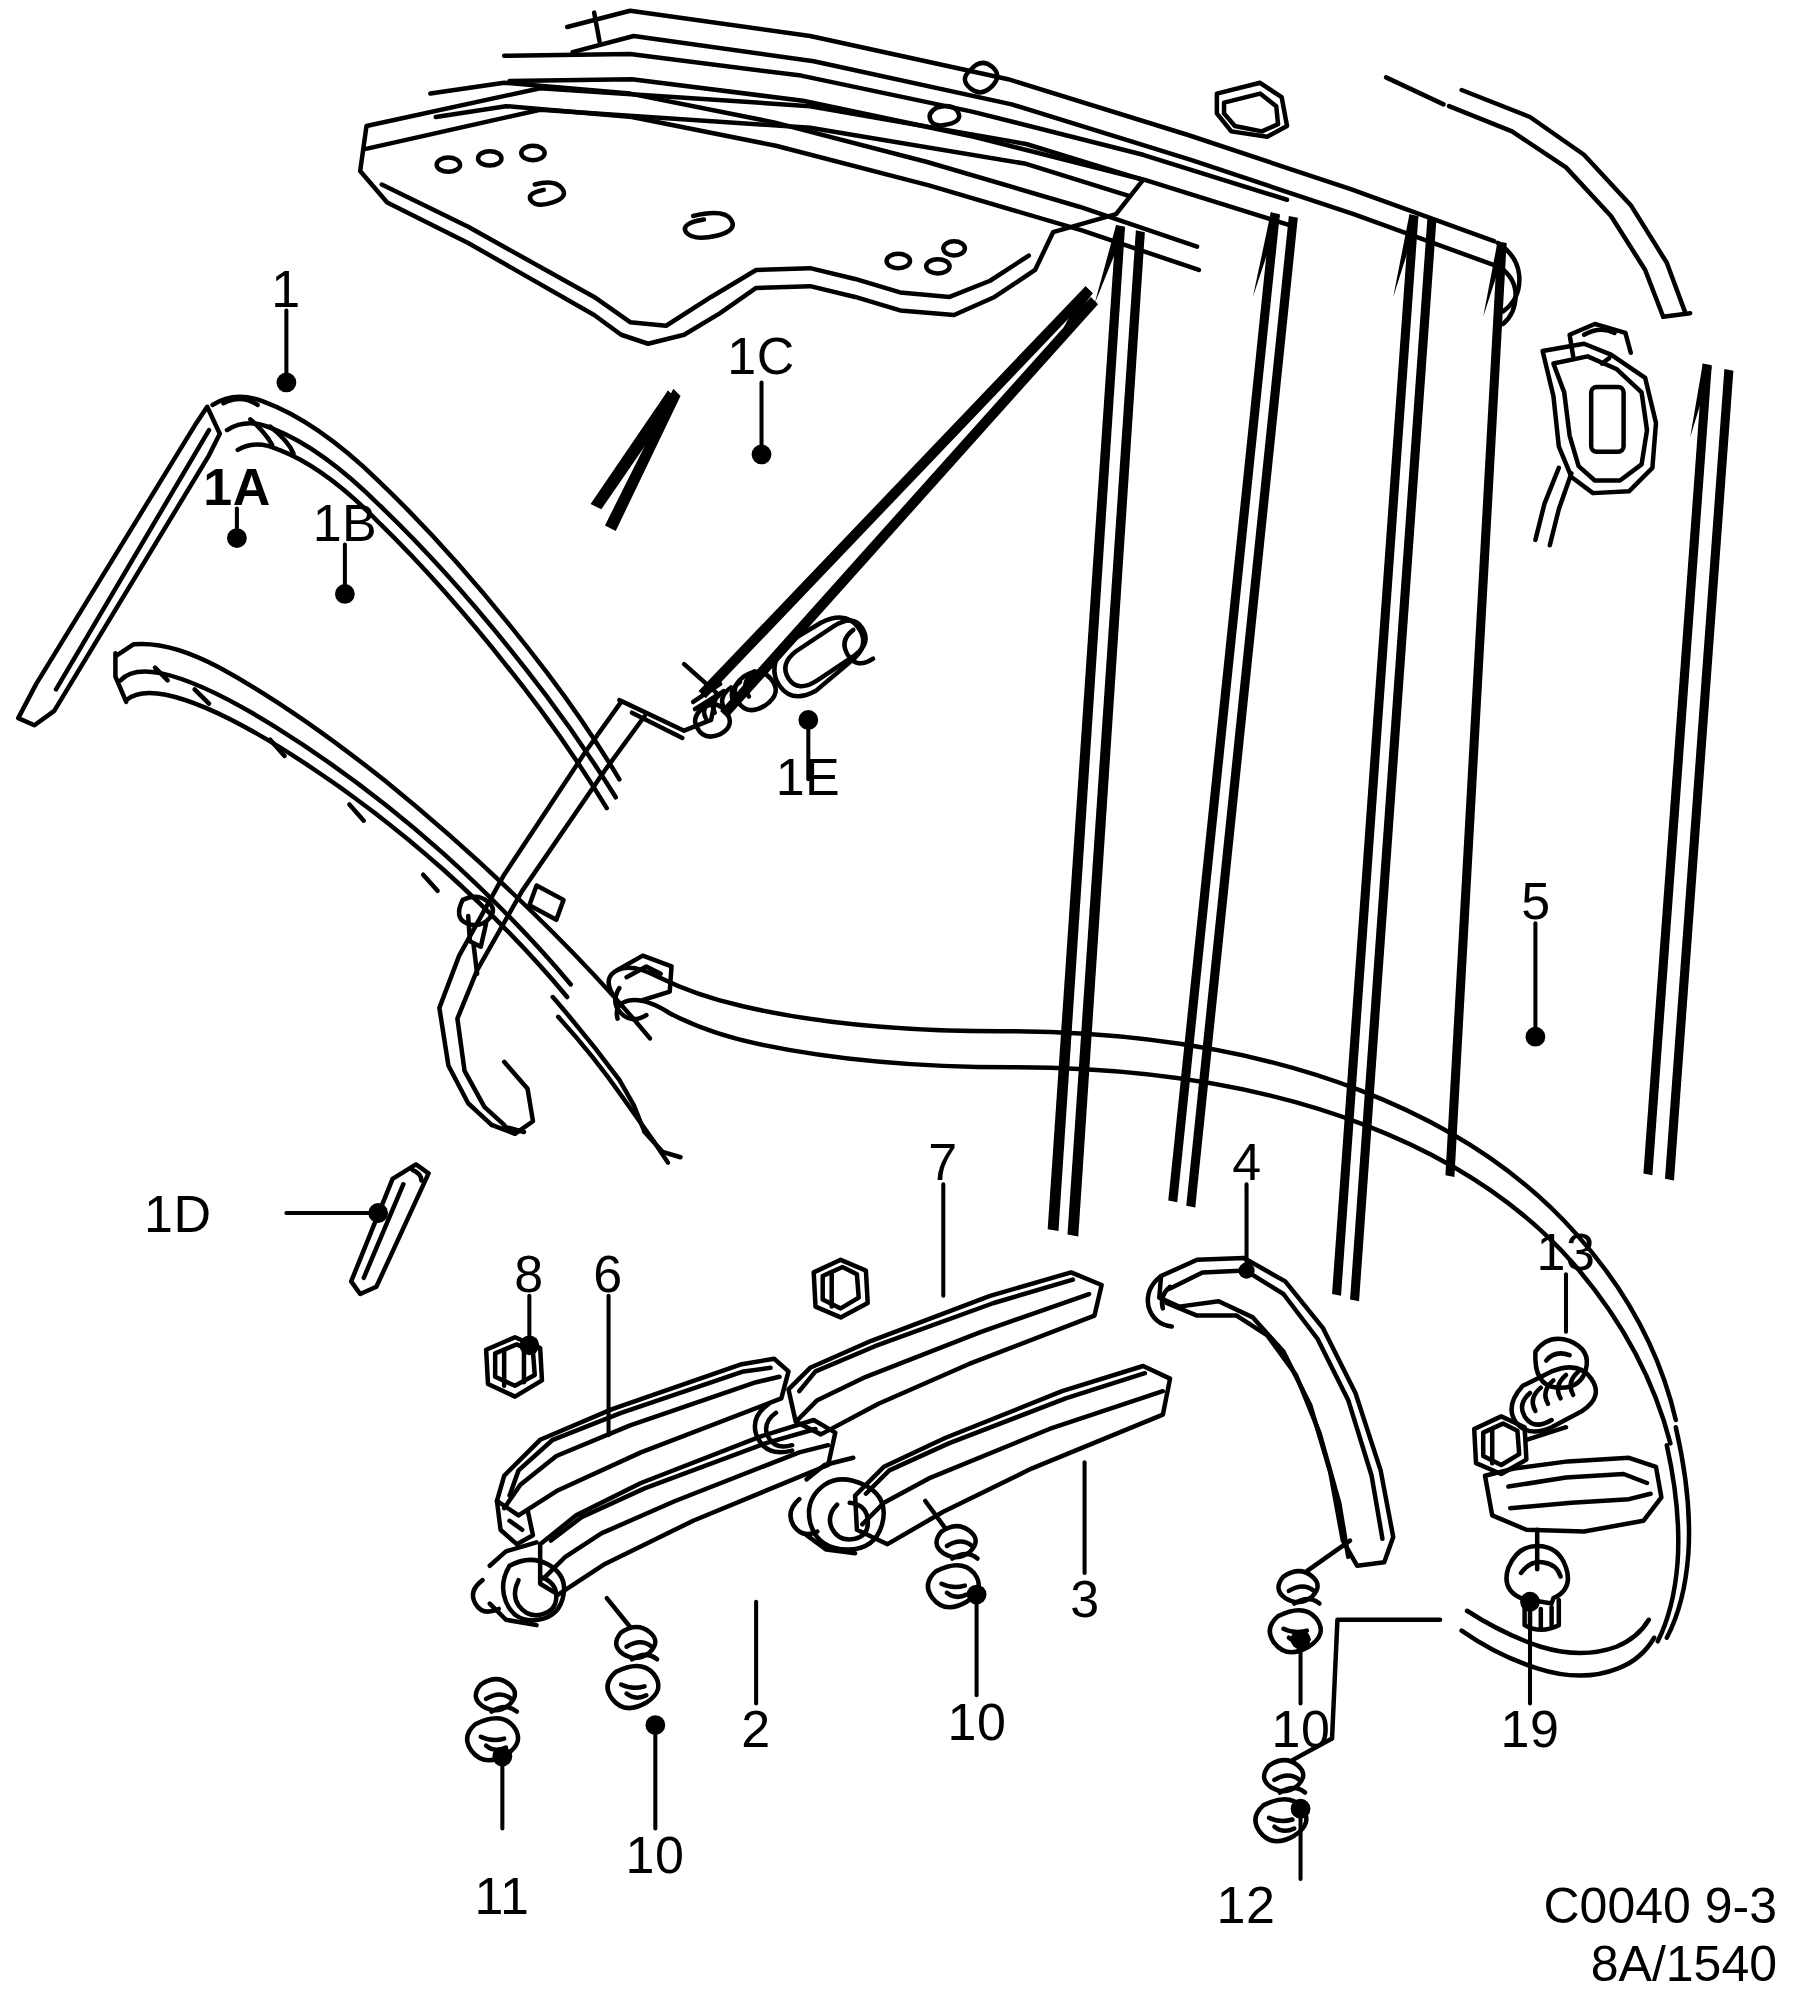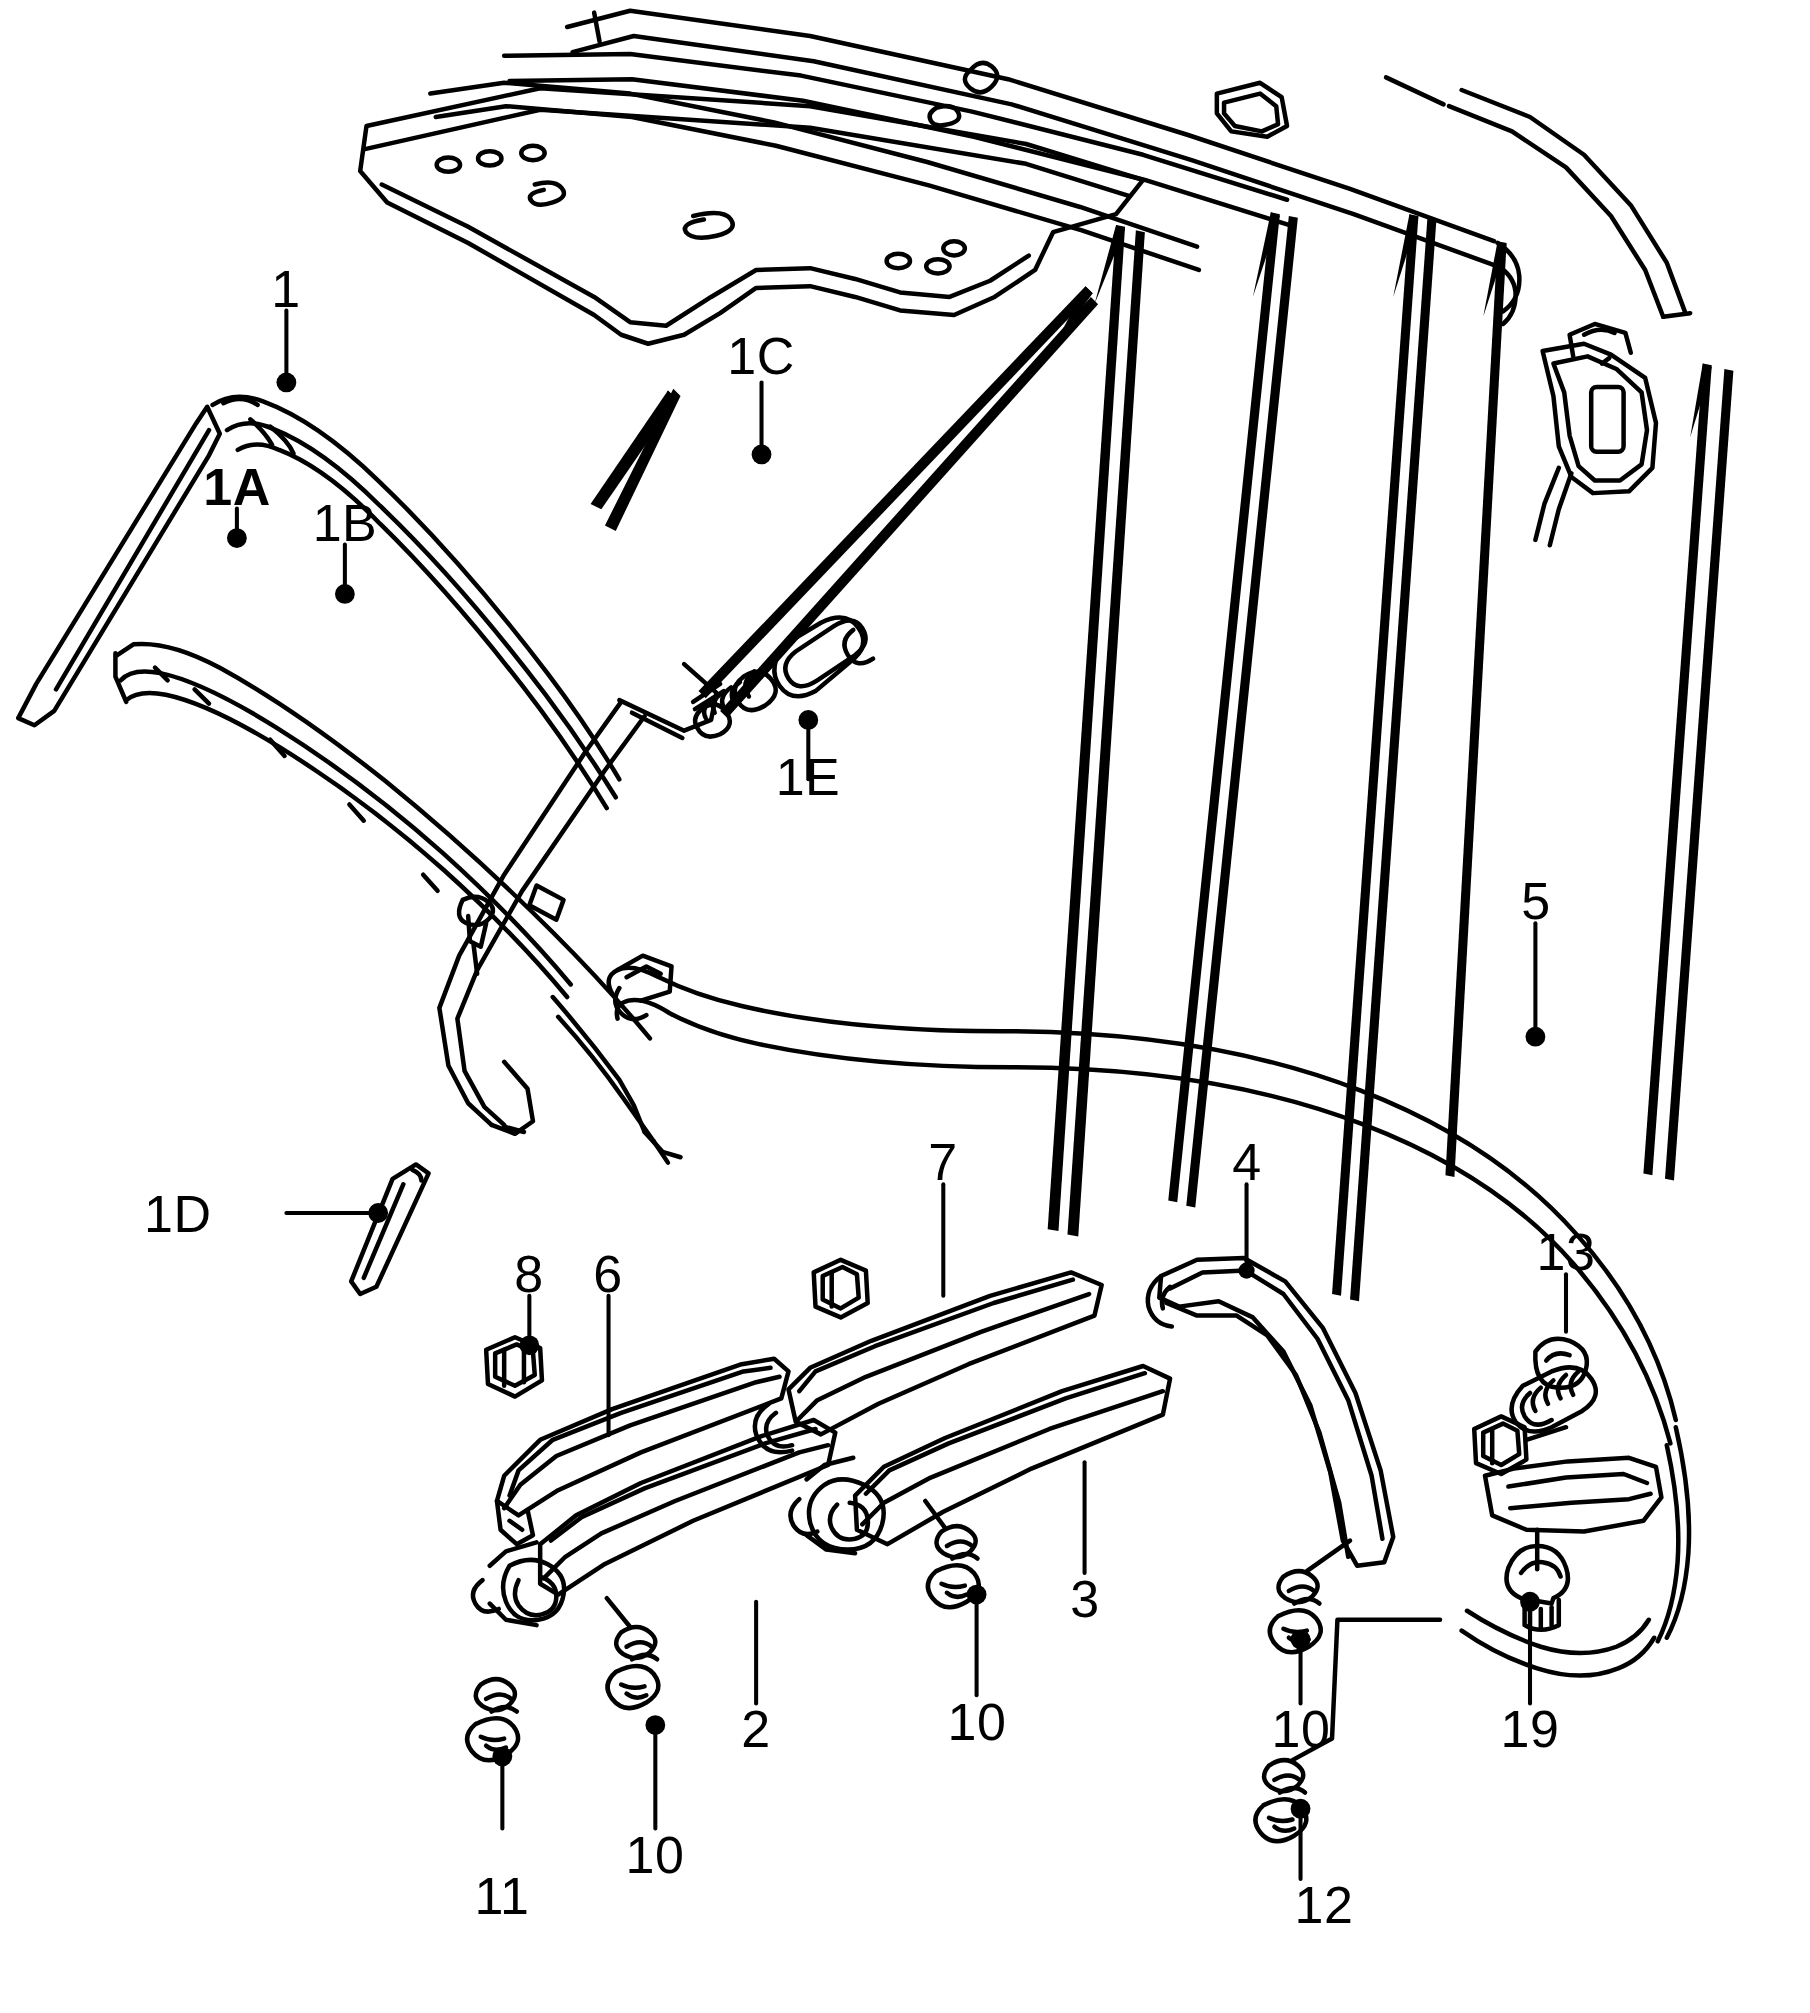--- a/index.html
+++ b/index.html
@@ -457,17 +457,21 @@
   <div class="callout c-mid" style="left:1247px; top:1136px;">4</div>
   <div class="callout c-mid" style="left:1566px; top:1226px;">13</div>
   <div class="callout c-mid" style="left:1536px; top:875px;">5</div>
   <div class="callout c-mid" style="left:756px; top:1703px;">2</div>
   <div class="callout c-mid" style="left:1085px; top:1573px;">3</div>
   <div class="callout c-mid" style="left:502px; top:1870px;">11</div>
   <div class="callout c-mid" style="left:655px; top:1829px;">10</div>
   <div class="callout c-mid" style="left:977px; top:1696px;">10</div>
   <div class="callout c-mid" style="left:1301px; top:1703px;">10</div>
   <div class="callout c-mid" style="left:1530px; top:1703px;">19</div>
-  <div class="callout c-mid" style="left:1324px; top:1879px;">12</div>
-
+  <div class="callout c-mid" style="left:1246px; top:1879px;">12</div>
+
+  <div id="footer">
+    <div>C0040 9-3</div>
+    <div>8A/1540</div>
+  </div>
 
 </div>
 
 
 </body></html>

